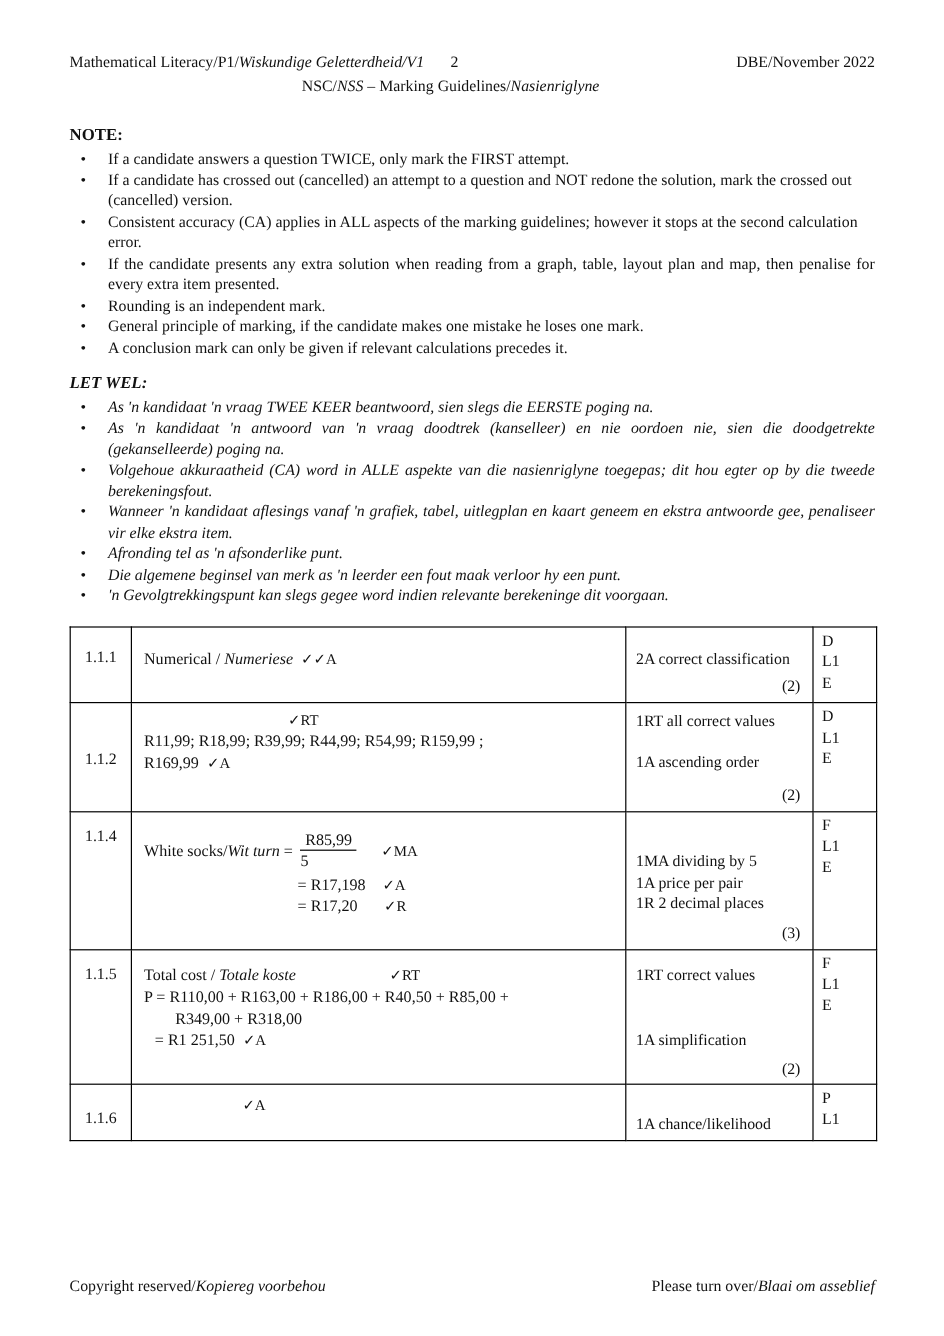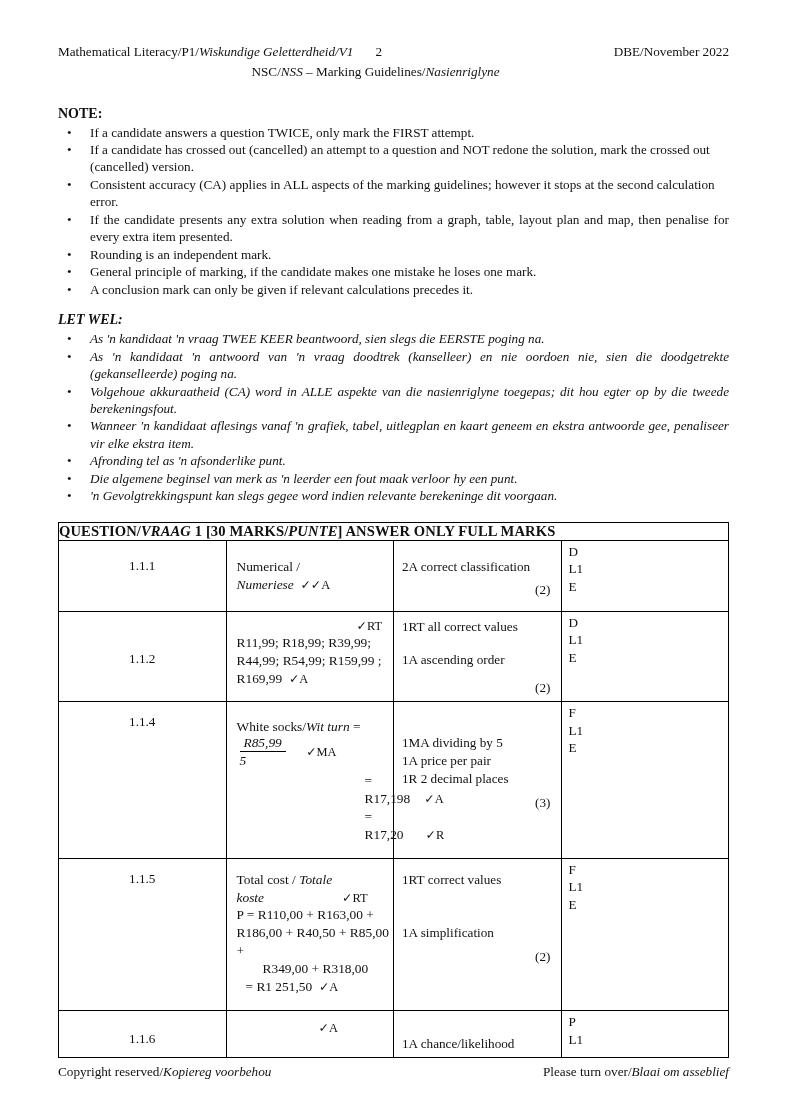--- a/index.html
+++ b/index.html
@@ -140,21 +140,20 @@
   .ck { font-size: 12.4px; }
 
   
   .frac {
     display: inline-block;
     vertical-align: middle;
     text-align: left;
     margin: 0 3px;
     position: relative;
     top: -1px;
-    font-style: italic;
   }
   .frac .num {
     display: block;
     border-bottom: 1.2px solid #000;
     padding: 0 4px 1px 4px;
     line-height: 1.15;
   }
   .frac .den {
     display: block;
     padding-top: 1px;
@@ -255,23 +254,20 @@
         </li>
       <li>
           <span class="bullet">•</span>
           <span class="btext">'n Gevolgtrekkingspunt kan slegs gegee word indien relevante berekeninge dit voorgaan.</span>
         </li>
     </ul>
   </div>
 
   <table class="mg">
     <tbody>
-        <tr>
-      <td colspan="4" class="qtitle"><span>QUESTION/</span><span class="it">VRAAG</span><span> 1 [30 MARKS/</span><span class="it">PUNTE</span><span>]  ANSWER ONLY FULL MARKS</span></td>
-    </tr>
 
     <tr>
       <td class="c-q">
         <div class="qno">1.1.1</div>
       </td>
       <td class="c-sol">
         <div class="sol" style="padding-top:17px;padding-bottom:17px;">
           <span>Numerical / </span><span class="it">Numeriese</span>&nbsp;&nbsp;<span class="ck">✓✓A</span>
         </div>
       </td>

